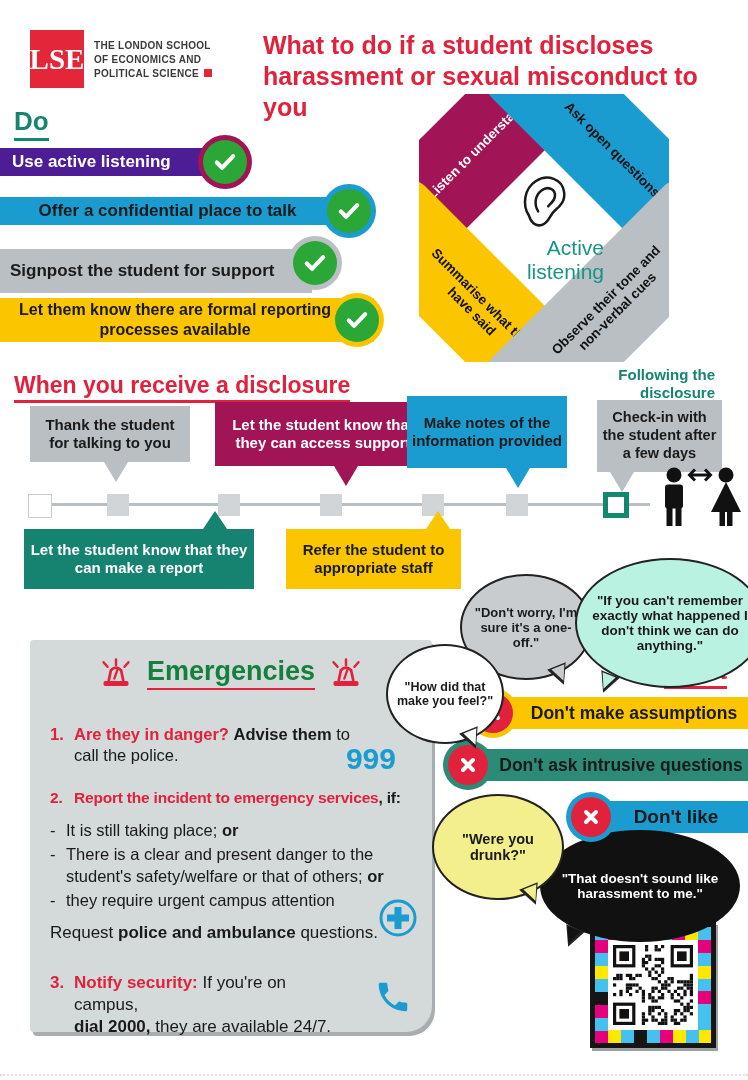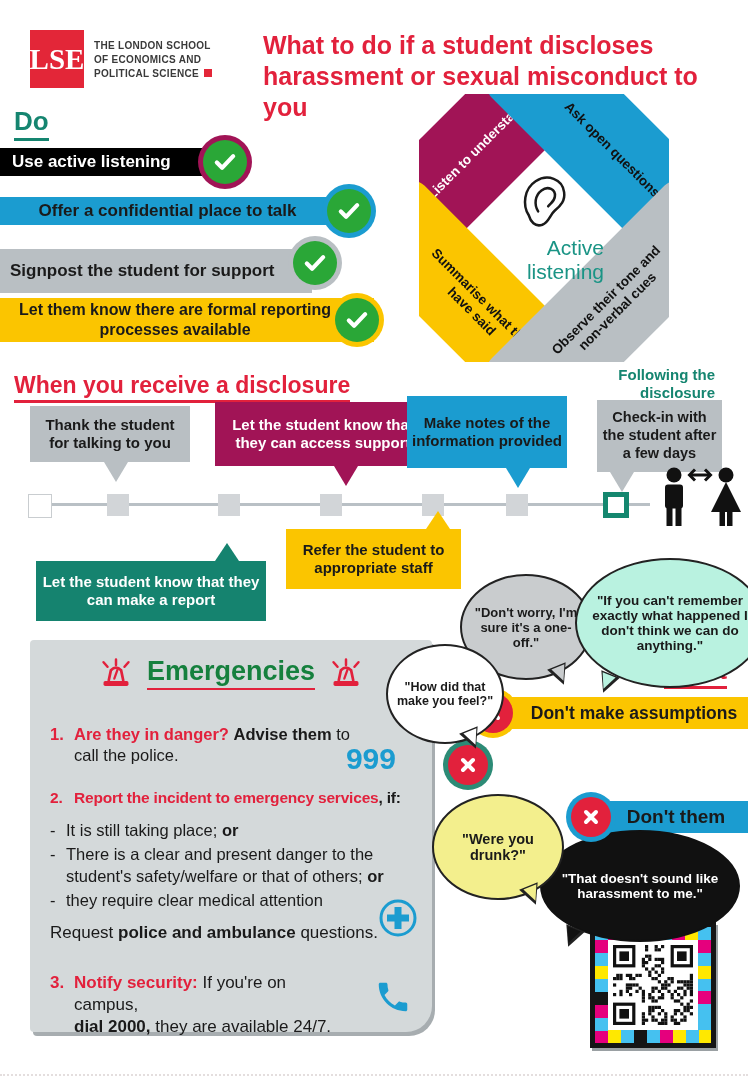--- a/index.html
+++ b/index.html
@@ -11,21 +11,21 @@
            display:flex;align-items:center;justify-content:center;}
   .lse-lines{position:absolute;left:94px;top:39px;font-size:10px;font-weight:700;color:#3a3a3a;
              line-height:14px;letter-spacing:.3px;}
   .lse-sq{display:inline-block;width:8px;height:8px;background:#e32638;margin-left:5px;}
   .title{position:absolute;left:263px;top:30px;width:472px;margin:0;font-size:25px;line-height:1.24;
          font-weight:700;color:#e2213c;}
   
   .do-head{position:absolute;left:14px;top:106px;font-size:26px;font-weight:700;color:#158570;
            border-bottom:3px solid #158570;padding-bottom:1px;}
   .dobar{position:absolute;left:0;display:flex;align-items:center;font-weight:700;font-size:17px;}
-  .db1{top:148px;width:210px;height:28px;background:#000000;color:#fff;padding-left:12px;}
+  .db1{top:148px;width:210px;height:28px;background:#4c1d95;color:#fff;padding-left:12px;}
   .db2{top:197px;width:335px;height:28px;background:#1b9cd0;justify-content:center;padding-right:26px;}
   .db3{top:249px;width:302px;height:44px;background:#b9bfc3;padding-left:10px;}
   .db4{top:298px;width:350px;height:44px;background:#fbc500;justify-content:center;text-align:center;
        font-size:16px;line-height:1.25;padding-right:24px;}
   .badge{position:absolute;border-radius:50%;display:flex;align-items:center;justify-content:center;z-index:4;}
   .badge .core{border-radius:50%;display:flex;align-items:center;justify-content:center;}
   .check{width:54px;height:54px;}
   .check .core{width:44px;height:44px;background:#2aa737;}
   .ck1{left:198px;top:135px;background:#a11456;}
   .ck2{left:322px;top:184px;background:#1b9cd0;}
@@ -56,21 +56,21 @@
   .co.up::after{bottom:100%;border-bottom:18px solid var(--c);}
   .co.gray{--c:#b9bfc3;background:#b9bfc3;}
   .co.magenta{--c:#a11456;background:#a11456;color:#fff;}
   .co.blue{--c:#1b9cd0;background:#1b9cd0;}
   .co.teal{--c:#15836f;background:#15836f;color:#fff;}
   .co.yellow{--c:#fbc500;background:#fbc500;}
   .tc1{left:30px;top:406px;width:152px;height:48px;}
   .tc2{left:196px;top:402px;width:208px;height:56px;margin-left:19px;}
   .tc3{left:407px;top:396px;width:152px;height:64px;}
   .tc4{left:597px;top:400px;width:117px;height:64px;font-size:14.5px;}
-  .bc1{left:36px;top:529px;width:222px;height:52px;margin-top:32px;}
+  .bc1{left:24px;top:529px;width:222px;height:52px;}
   .bc2{left:286px;top:529px;width:167px;height:52px;}
   .tl-line{position:absolute;left:28px;top:503px;width:622px;height:3px;background:#b9c0c5;}
   .sq{position:absolute;top:494px;width:22px;height:22px;background:#d2d5d8;}
   .sq.first{background:#fff;border:1.5px solid #c9cdd0;}
   .sq.last{top:492px;width:16px;height:16px;background:#fff;border:5px solid #14876f;}
   
   .bubble{position:absolute;border:2px solid #222;border-radius:50%;display:flex;align-items:center;
           justify-content:center;text-align:center;font-weight:700;background:var(--fill);
           --fill:#fff;padding:8px;z-index:3;}
   .bubble::before,.bubble::after{content:"";position:absolute;width:0;height:0;border:10px solid transparent;}
@@ -266,22 +266,25 @@
       <span>"Were you drunk?"</span>
     </div>
   <div class="bubble t-bl bub-black">
       <span>"That doesn't sound like harassment to me."</span>
     </div>
 
   <div class="dont-head">Don't</div>
   <div class="dontbar dn1">
       <span>Don't make assumptions</span>
     </div>
+  <div class="dontbar dn2">
+      <span>Don't ask intrusive questions</span>
+    </div>
   <div class="dontbar dn3">
-      <span>Don't them</span>
+      <span>Don't like</span>
     </div>
 
   <div class="badge xbadge xb1">
       <div class="core">
         <svg width="24" height="24" viewBox="0 0 24 24">
           <path d="M7 7L17 17M17 7L7 17" stroke="#fff" stroke-width="4" stroke-linecap="round"></path>
         </svg>
       </div>
     </div>
   <div class="badge xbadge xb2">
@@ -328,21 +331,21 @@
     </div>
 
     <div class="em-bullets">
       <div class="b">
           <span><span>It is still taking place;</span> <b>or</b></span>
         </div>
       <div class="b">
           <span><span>There is a clear and present danger to the student's safety/welfare or that of others;</span> <b>or</b></span>
         </div>
       <div class="b">
-          <span><span>they require clear medical attention</span></span>
+          <span><span>they require urgent campus attention</span></span>
         </div>
     </div>
 
     <div class="em-p em-request">
       <div><span>Request</span> <b>police and ambulance</b> <span>questions.</span></div>
     </div>
     <svg class="em-cross" width="40" height="40" viewBox="0 0 40 40">
       <circle cx="20" cy="20" r="17" fill="none" stroke="#1b9cd0" stroke-width="3"></circle>
       <path d="M20 9v22M9 20h22" stroke="#1b9cd0" stroke-width="7"></path>
     </svg>

